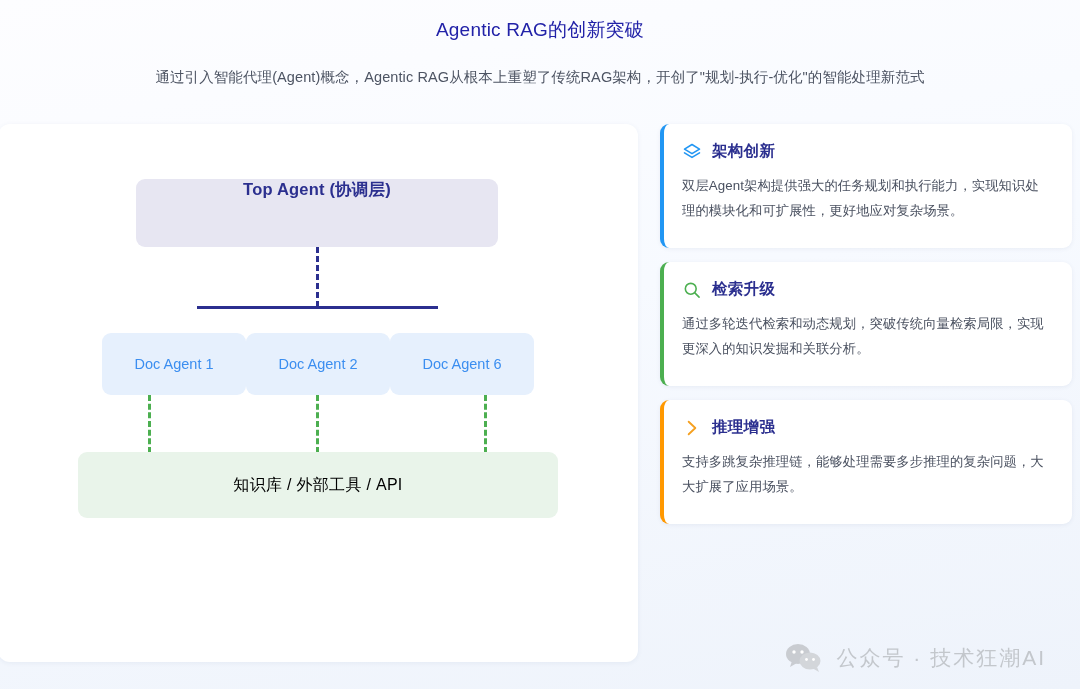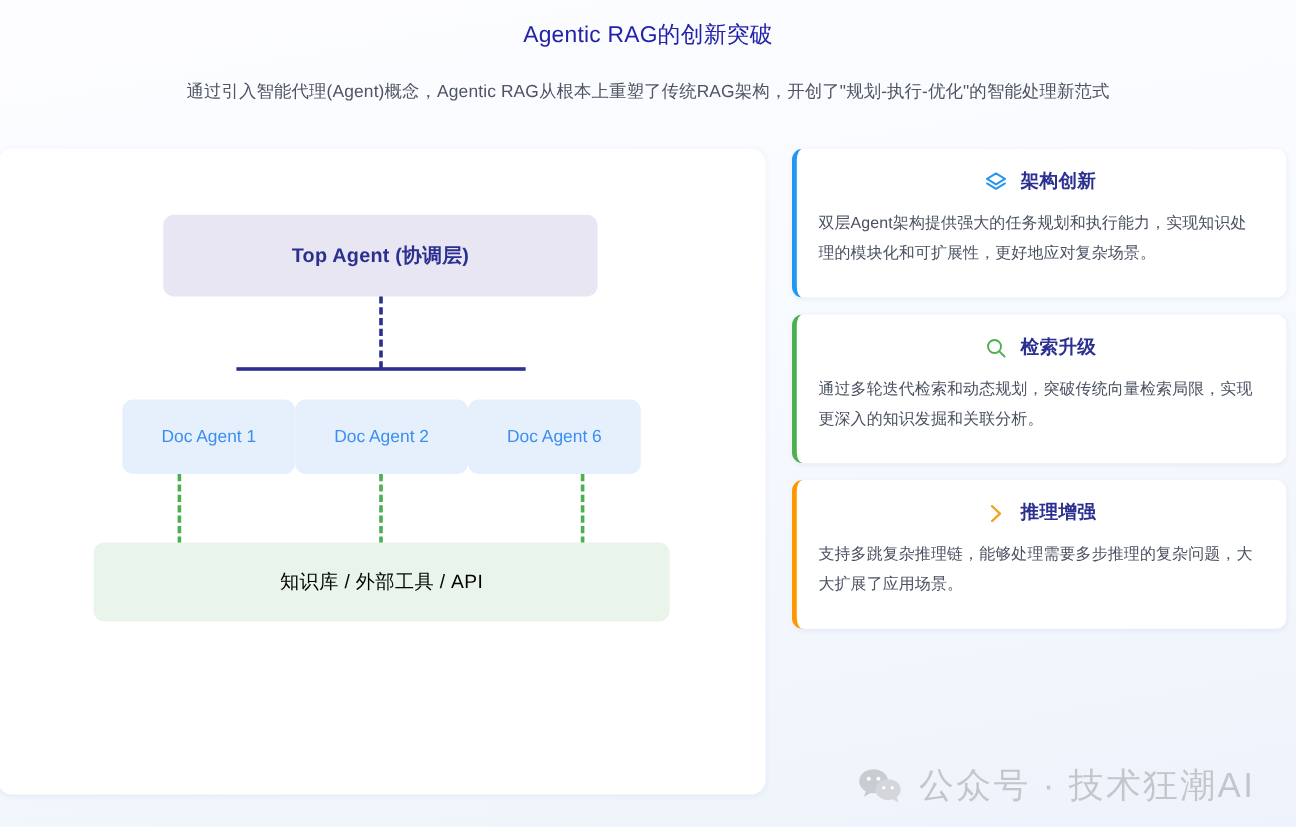--- a/index.html
+++ b/index.html
@@ -38,21 +38,21 @@
     border-radius: 12px;
     box-shadow: 0 1px 5px rgba(60,80,130,0.07);
     position: relative;
     margin-left: -2px;
   }
 
   .top-agent-box {
     position: absolute; left: 138px; top: 55px;
     width: 362px; height: 68px;
     background: #e7e6f2; border-radius: 9px;
-    display: flex; align-items: center; justify-content: center;
+    display: flex; align-items: flex-start; justify-content: center;
   }
   .top-agent-label {
     font-size: 16.5px; font-weight: bold; color: #2b2f8f;
     letter-spacing: 0.2px;
   }
 
   .vline-navy {
     position: absolute; left: 318px; top: 123px;
     width: 0; height: 60px;
     border-left: 3px dashed #2b2f8f;
@@ -98,35 +98,35 @@
   }
   .feature-card {
     background: #ffffff;
     border-radius: 9px;
     border-left-width: 4px; border-left-style: solid;
     box-shadow: 0 1px 4px rgba(60,80,130,0.08);
     padding: 17px 20px 18px 18px;
     min-height: 124px;
   }
   .feature-head {
-    display: flex; align-items: center; gap: 10px; margin-bottom: 11px; justify-content: center;
+    display: flex; align-items: center; gap: 10px; margin-bottom: 11px;
   }
   .feature-icon { width: 20px; height: 20px; display: block; flex: 0 0 20px; }
   .feature-title {
     font-size: 15.5px; font-weight: bold; color: #2b2f8f; letter-spacing: 0.3px;
   }
   .feature-desc {
     font-size: 13.3px; color: #4a5160; line-height: 25px; letter-spacing: 0.1px;
   }
 
   
   .watermark {
     position: absolute; right: 34px; bottom: 14px;
     display: flex; align-items: center; gap: 12px;
-    color: #c3c7cc; font-size: 29px; letter-spacing: 2px;
+    color: #c3c7cc; font-size: 21px; letter-spacing: 2px;
     pointer-events: none; user-select: none;
   }
   .wm-icon { width: 40px; height: 34px; display: block; }
 </style>
 </head>
 <body>
 
 <div class="header">
   <div class="page-title">Agentic RAG的创新突破</div>
   <div class="page-subtitle">通过引入智能代理(Agent)概念，Agentic RAG从根本上重塑了传统RAG架构，开创了"规划-执行-优化"的智能处理新范式</div>

